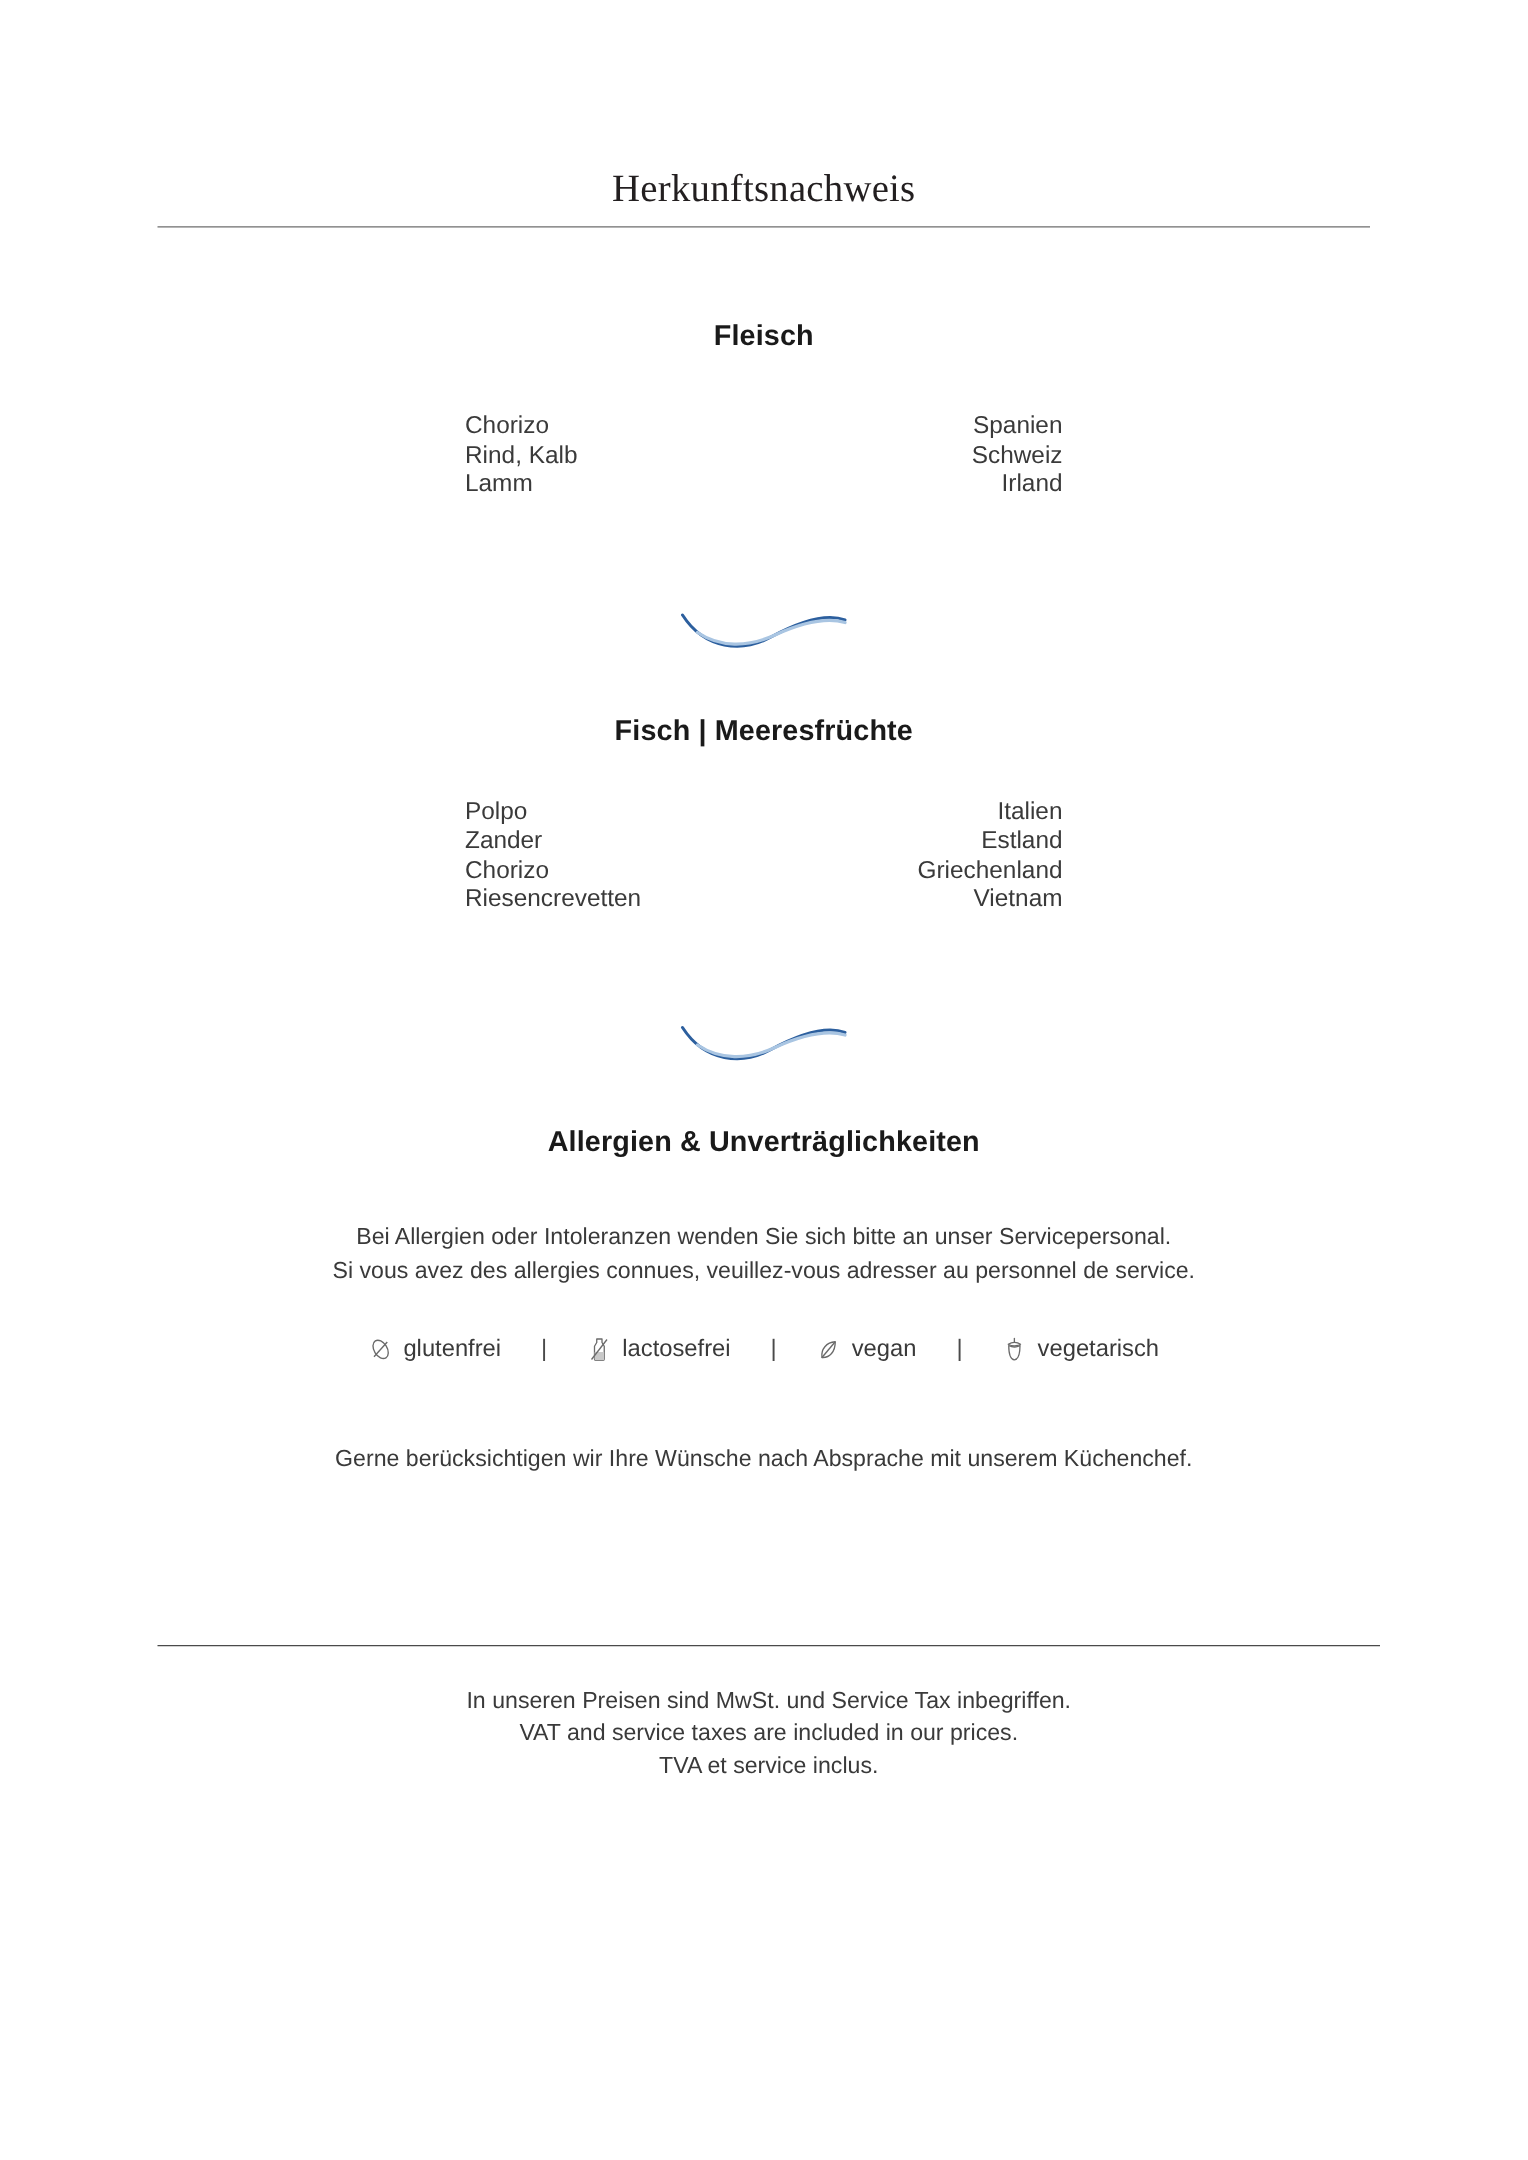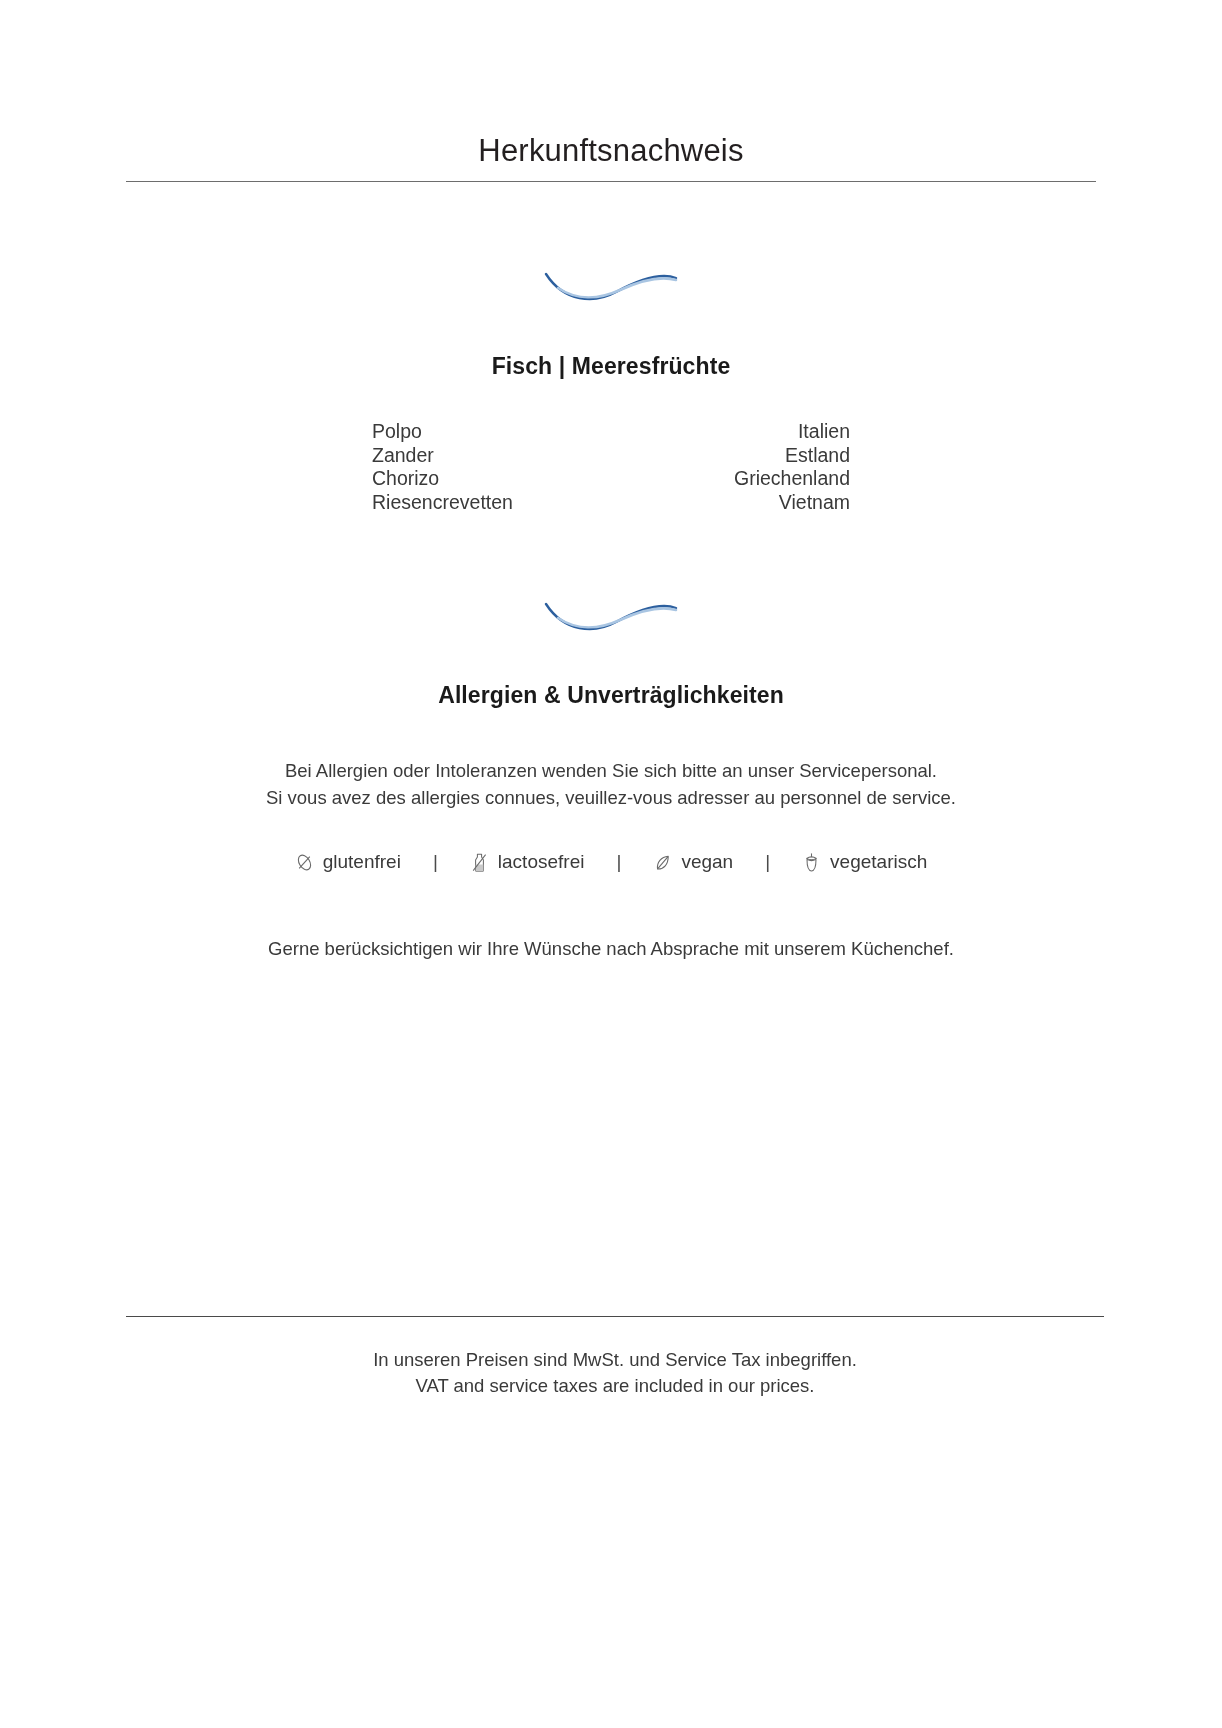--- a/index.html
+++ b/index.html
@@ -29,20 +29,21 @@
     padding-top: 132px;
   }
   .doc-title {
     text-align: center;
     font-size: 31px;
     font-weight: 400;
     letter-spacing: 0.2px;
     color: #231f20;
     line-height: 1.2;
     margin: 0 0 12px 0;
+    font-family: Liberation Serif, serif;
   }
   .header-rule {
     height: 0;
     border-top: 1.6px solid #6d6d6d;
     width: 100%;
   }
 
   
   .section {
     margin: 0;
@@ -158,20 +159,37 @@
 </head>
 <body>
 
 <div class="page">
 
   <div class="header">
     <h1 class="doc-title">Herkunftsnachweis</h1>
     <div class="header-rule"></div>
   </div>
 
+  <div class="section sec-meat">
+    <h2 class="section-heading">Fleisch</h2>
+    <ul class="origin-list">
+      <li class="origin-row">
+        <span class="origin-item">Chorizo</span>
+        <span class="origin-country">Spanien</span>
+      </li>
+      <li class="origin-row">
+        <span class="origin-item">Rind, Kalb</span>
+        <span class="origin-country">Schweiz</span>
+      </li>
+      <li class="origin-row">
+        <span class="origin-item">Lamm</span>
+        <span class="origin-country">Irland</span>
+      </li>
+    </ul>
+  </div>
 
   <svg class="ornament orn-meat" width="138" height="40" viewBox="0 0 138 40" fill="none">
     <path d="M4 12 C 22 40, 52 42, 74 30 C 96 18, 118 10, 134 16" stroke="#2c5f9e" stroke-width="2.4" fill="none" stroke-linecap="round"></path>
     <path d="M16 26 C 34 38, 56 38, 78 28 C 100 18, 120 14, 134 18" stroke="#a9c5e2" stroke-width="2.6" fill="none" stroke-linecap="round"></path>
   </svg>
 
   <div class="section sec-fish">
     <h2 class="section-heading">Fisch | Meeresfrüchte</h2>
     <ul class="origin-list">
       <li class="origin-row">
@@ -258,16 +276,17 @@
     <div class="requests-note">
       <p>Gerne berücksichtigen wir Ihre Wünsche nach Absprache mit unserem Küchenchef.</p>
     </div>
   </div>
 
   <div class="footer">
     <div class="footer-rule"></div>
     <div class="footer-note">
       <p>In unseren Preisen sind MwSt. und Service Tax inbegriffen.</p>
       <p>VAT and service taxes are included in our prices.</p>
+      <p>TVA et service inclus.</p>
     </div>
   </div>
 
 </div>
 
 </body></html>

